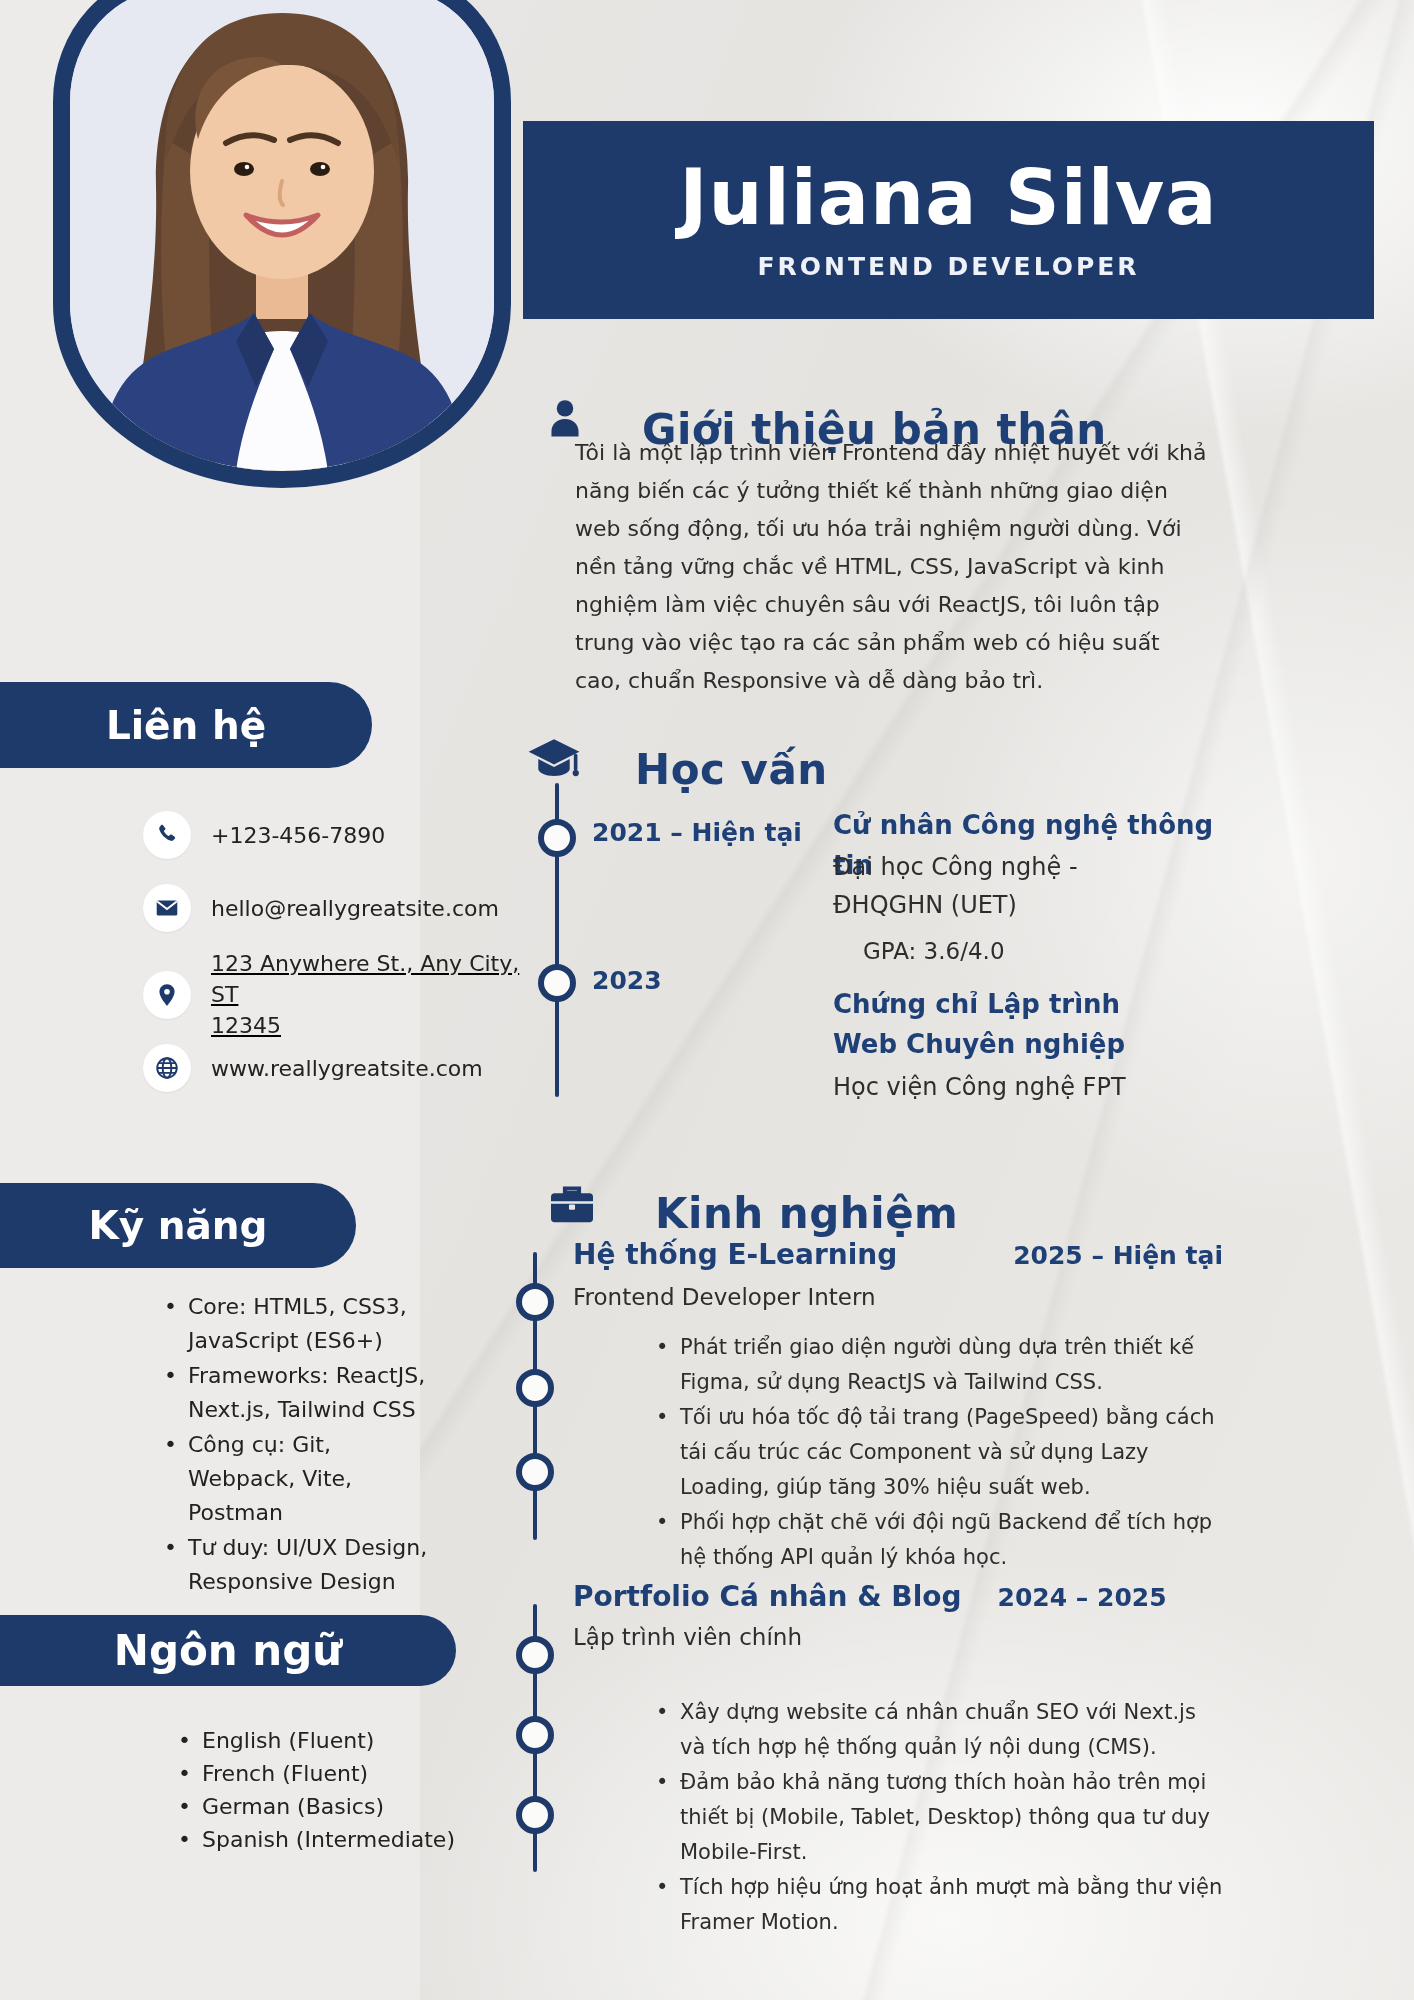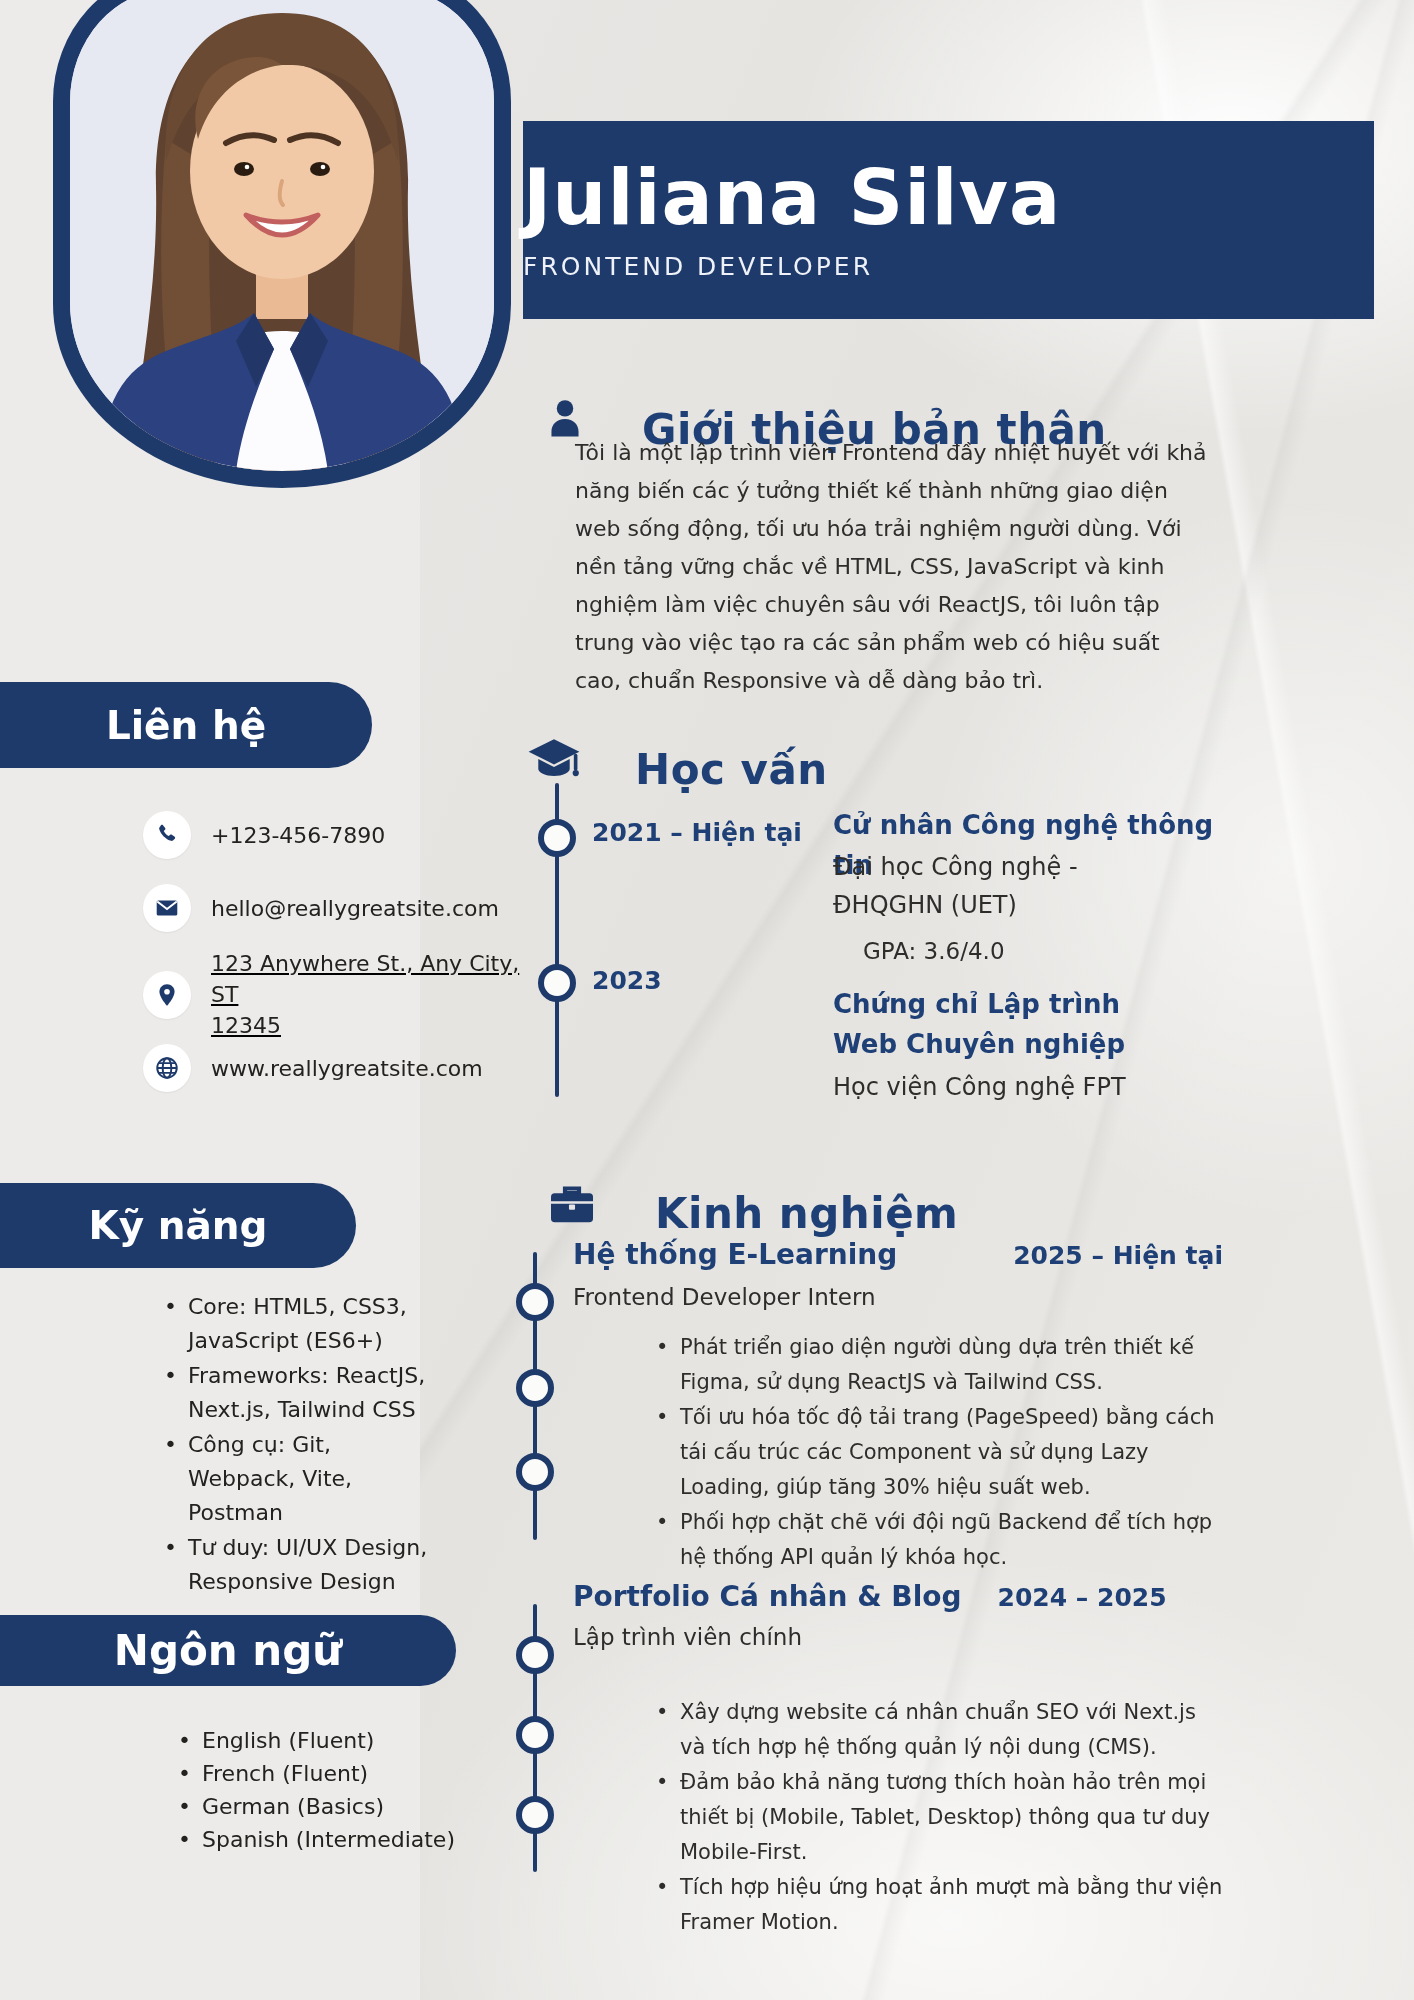--- a/index.html
+++ b/index.html
@@ -25,23 +25,23 @@
     background:#1e3a6b;border-radius:118px 118px 230px 230px / 130px 130px 185px 185px;
   }
   .photo-inner{
     position:absolute;left:17px;top:17px;right:17px;bottom:17px;overflow:hidden;
     border-radius:102px 102px 214px 214px / 114px 114px 170px 170px;background:#e6e8f2;
   }
   .photo-inner svg{position:absolute;left:0;top:0;width:100%;height:100%;}
 
   
   .header-band{position:absolute;left:523px;top:121px;width:851px;height:198px;background:#1e3a6b;
-    display:flex;flex-direction:column;align-items:flex-start;justify-content:center;}
+    display:flex;flex-direction:column;align-items:center;justify-content:center;}
   .name{color:#ffffff;font-size:76px;font-weight:bold;letter-spacing:1px;line-height:1;}
-  .role{color:#eef2f8;font-size:25px;letter-spacing:3px;margin-top:16px;}
+  .role{color:#eef2f8;font-size:25px;letter-spacing:3px;margin-top:16px;font-weight:bold;}
 
   
   .sec-head{position:absolute;display:flex;align-items:flex-end;margin-top:32px;}
   .sec-head .icon{flex:0 0 auto;}
   .sec-title{color:#1e4076;font-weight:bold;font-size:42px;letter-spacing:.5px;}
 
   .about-body{position:absolute;left:575px;top:434px;width:830px;font-size:22px;line-height:38px;
     color:#2e2d2b;white-space:pre-line;}
 
   

